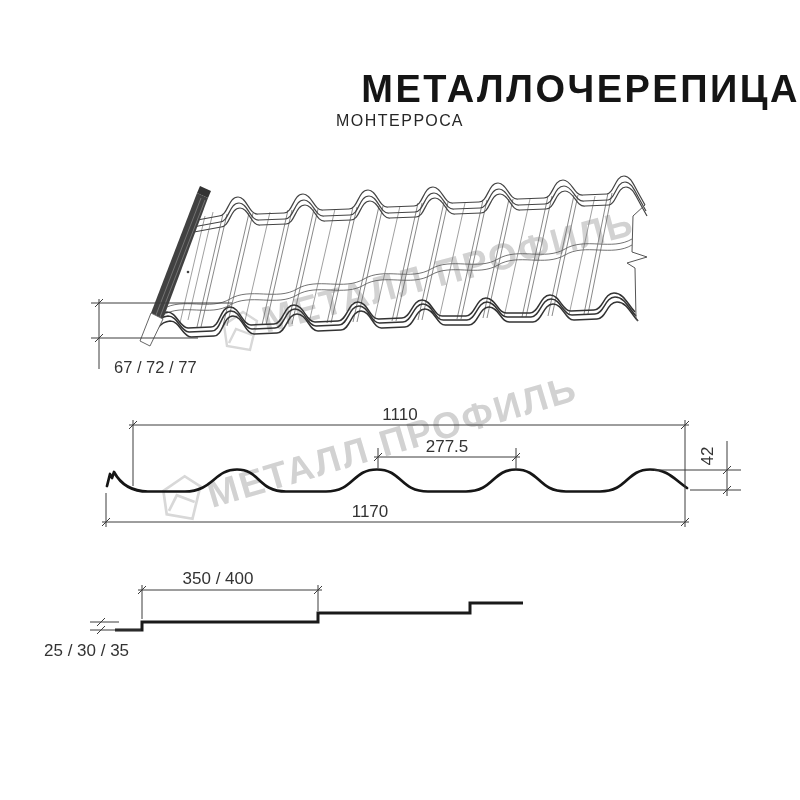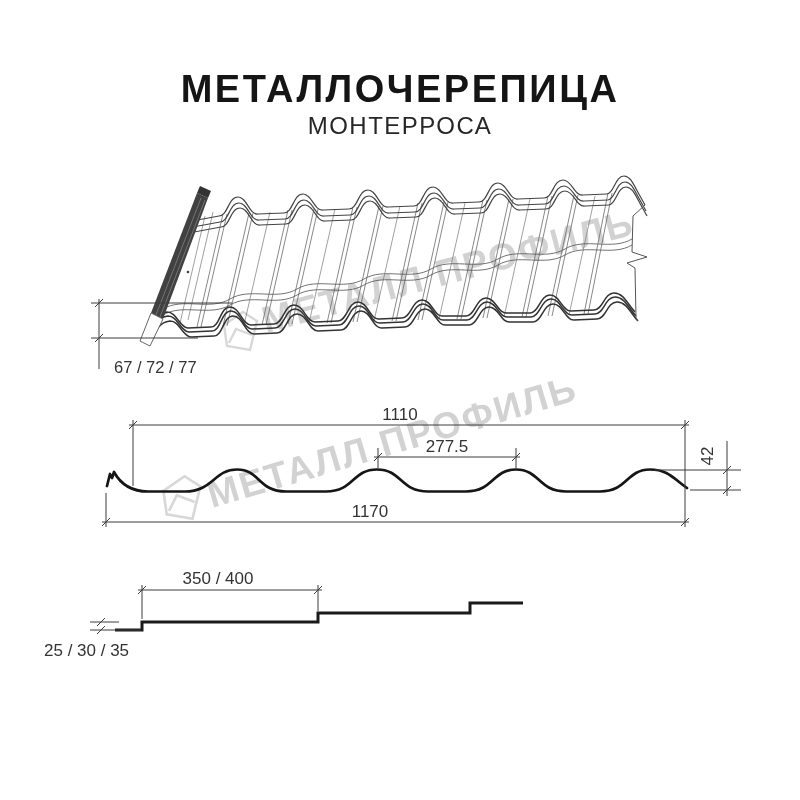--- a/index.html
+++ b/index.html
@@ -1,22 +1,22 @@
 <!DOCTYPE html>
 <html><head>
 <meta charset="utf-8">
 <style>
   html,body{margin:0;padding:0;background:#fff;}
   body{width:800px;height:800px;position:relative;overflow:hidden;
        font-family:"Liberation Sans",sans-serif;}
   .stage{position:absolute;left:0;top:0;width:800px;height:800px;}
-  .title{position:absolute;left:0;top:68px;width:800px;text-align:center;
+  .title{position:absolute;left:0;top:68px;width:800px;text-align:right;
          font-size:38px;font-weight:bold;letter-spacing:2.5px;color:#151515;}
   .subtitle{position:absolute;left:0;top:112px;width:800px;text-align:center;
-            font-size:24px;font-weight:400;letter-spacing:1.5px;color:#262626;}
+            font-size:16px;font-weight:400;letter-spacing:1.5px;color:#262626;}
   svg{position:absolute;left:0;top:0;}
   .dimtxt{font-size:17px;fill:#333;}
   .dimtxt-sm{font-size:16.5px;fill:#333;}
   .wm-text{font-size:37px;font-weight:bold;letter-spacing:2px;}
 </style>
 </head>
 <body>
 
 <div class="stage">
   <div class="title">МЕТАЛЛОЧЕРЕПИЦА</div>

